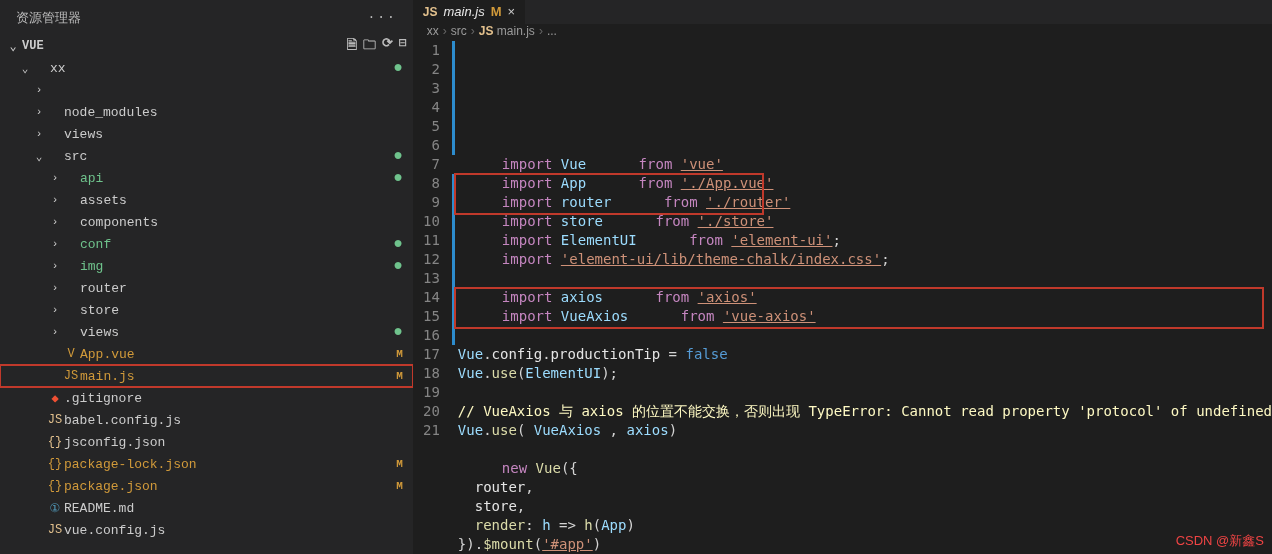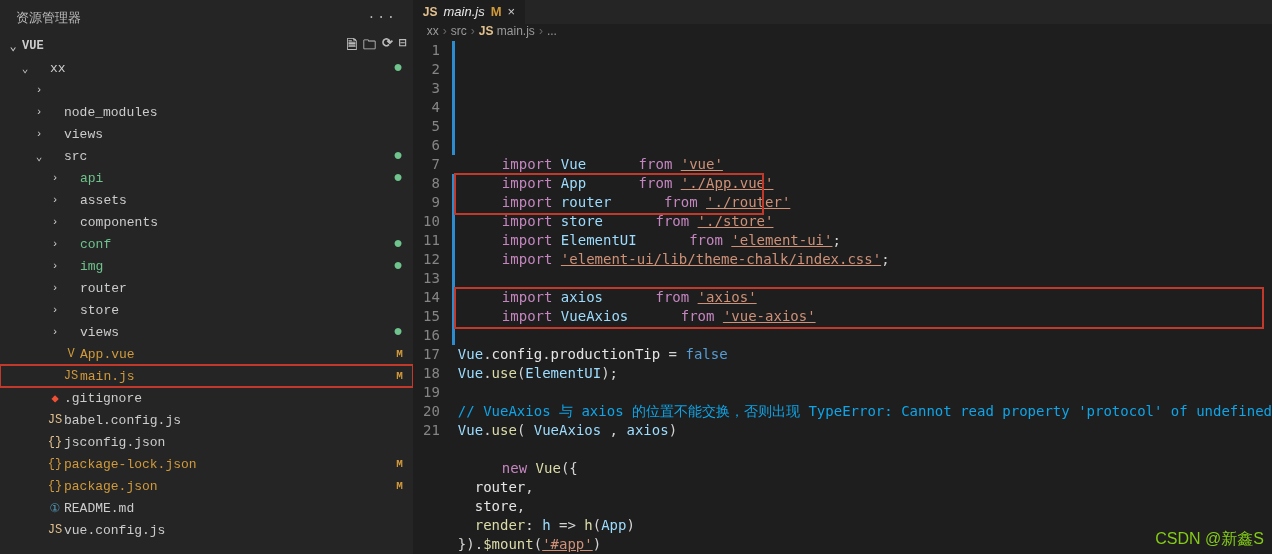--- a/index.html
+++ b/index.html
@@ -43,25 +43,25 @@
 .tab .tm { color: #d19a3a; font-weight: bold; }
 .tab .tx { color: #ccc; cursor: pointer; }
 .crumbs { height: 22px; display: flex; align-items: center; gap: 4px; padding: 0 14px; color: #9a9a9a; font-size: 12px; }
 .crumbs .sep { color: #666; }
 .code { flex: 1; display: flex; font-family: Consolas, monospace; font-size: 14px; line-height: 19px; position: relative; padding-top: 2px; }
 .gutter { width: 45px; text-align: right; color: #858585; padding-right: 18px; user-select: none; }
 .gutter .ln { height: 19px; }
 .src { flex: 1; position: relative; white-space: pre; }
 .srcline { height: 19px; }
 .kw { color: #c586c0; margin-left: 44px; } .var { color: #9cdcfe; } .str { color: #ce9178; text-decoration: underline; }
-.fn { color: #dcdcaa; } .cm { color: #0ea5e9; } .pl { color: #d4d4d4; }
+.fn { color: #dcdcaa; } .cm { color: #fef9c3; } .pl { color: #d4d4d4; }
 .prop { color: #e5e5e5; } .bool { color: #569cd6; }
 .hlbox { position: absolute; border: 2px solid #c0392b; pointer-events: none; }
 .modbar { position: absolute; left: -6px; width: 3px; background: #2d8ccd; }
-.watermark { position: absolute; right: 8px; bottom: 4px; color: #84cc16; font-size: 16px; }
+.watermark { position: absolute; right: 8px; bottom: 4px; color: #ef4444; font-size: 13px; }
 </style>
 </head>
 <body>
 
 <div class="sidebar">
   <div class="sb-header">
     <span>资源管理器</span>
     <span class="dots">···</span>
   </div>
   <div class="sb-section">

